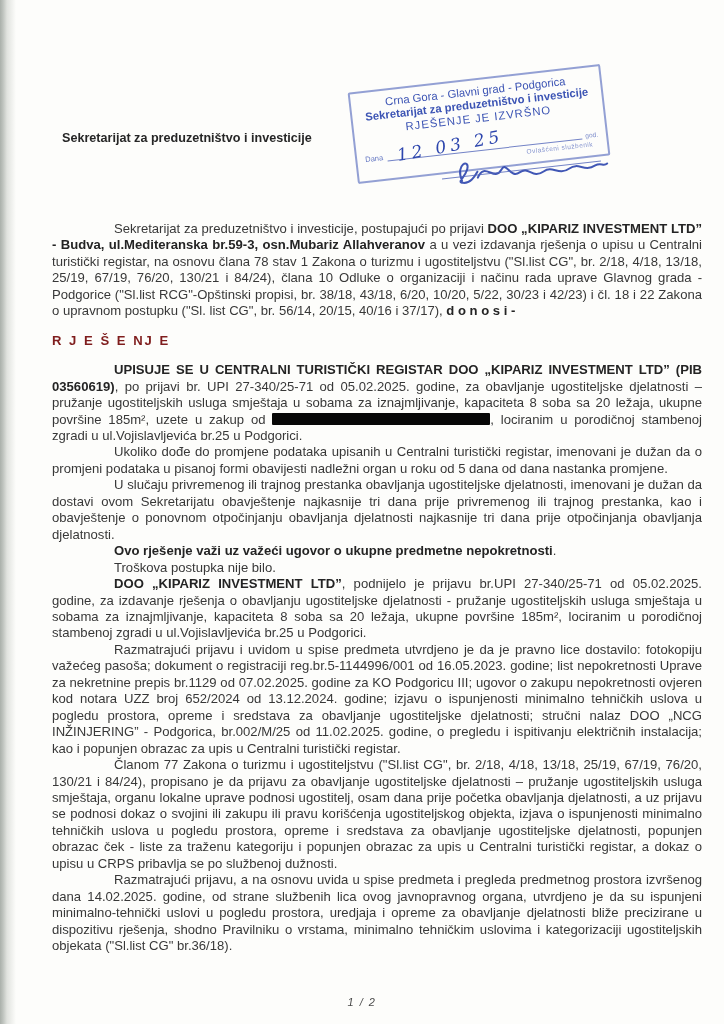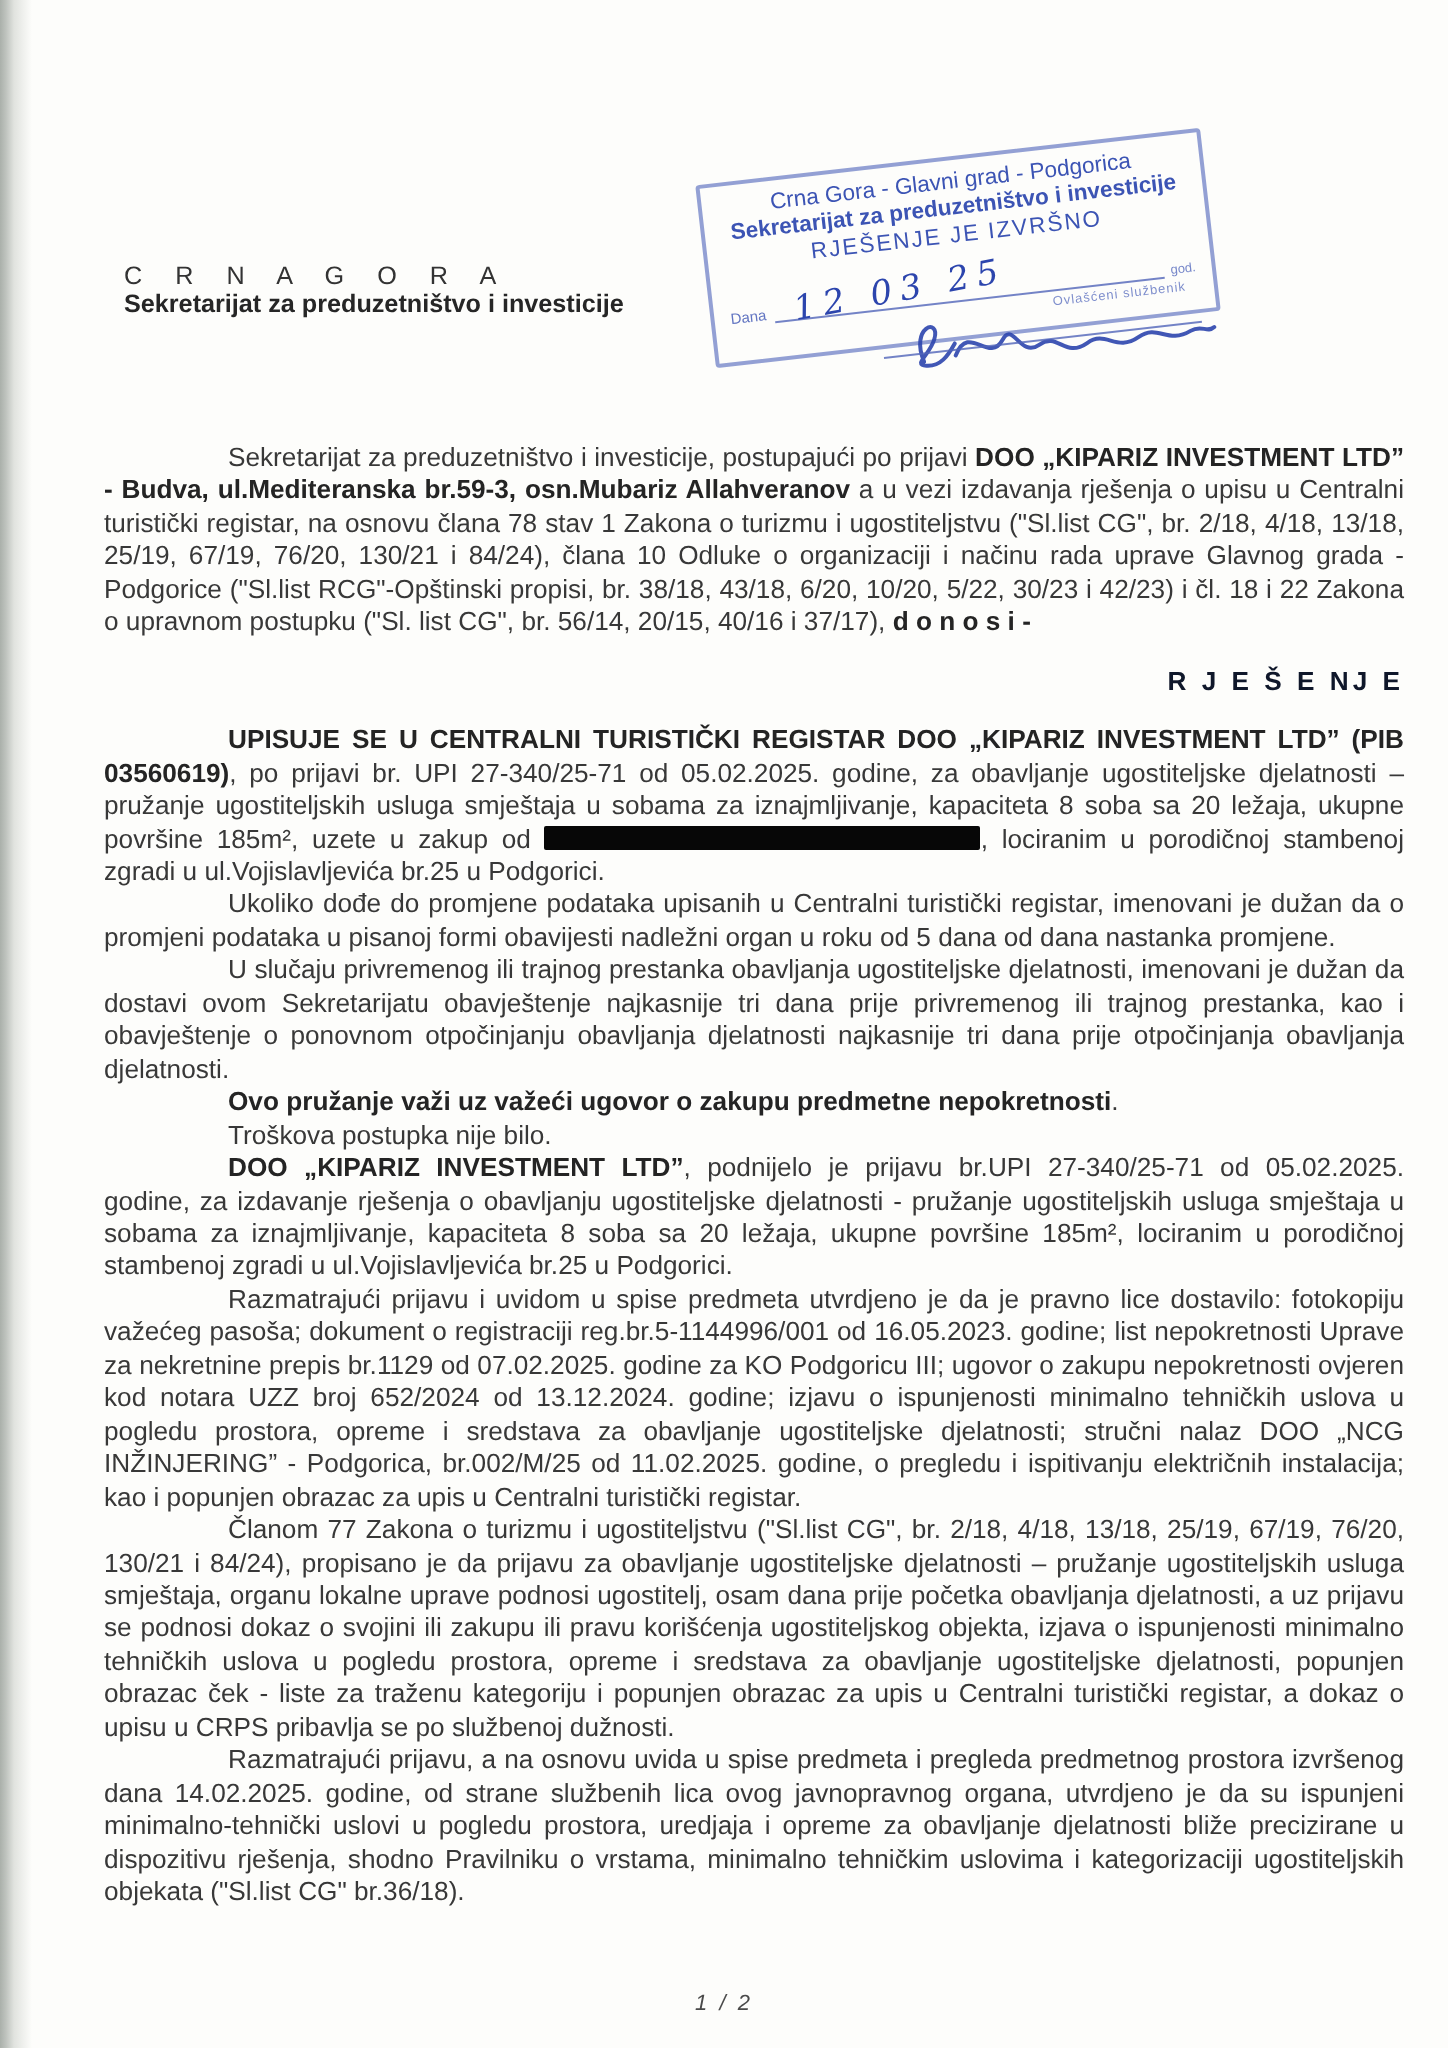--- a/index.html
+++ b/index.html
@@ -44,41 +44,40 @@
   .stamp .sig-wrap { position:absolute; right:-8px; top:2px; width:162px; height:34px; transform:rotate(2deg); }
   .stamp .sig-line { position:absolute; right:0; bottom:2px; width:160px; border-bottom:1.4px solid rgba(80,100,185,.8); }
   
   .doc-body {
     position:absolute; left:52px; right:22px; top:221px;
     font-size:13.1px; line-height:16.45px; text-align:justify; color:#383838;
   }
   .doc-body p { margin:0; text-indent:62px; }
   .doc-body b, .doc-body .b { font-weight:bold; color:#242424; }
   .center-title {
-    text-align:right; text-indent:0 !important; font-weight:bold; color:#0f172a;
+    text-align:left; text-indent:0 !important; font-weight:bold; color:#7f1d1d;
     letter-spacing:2px; margin:13px 0 13px 0 !important;
   }
   .redact {
     display:inline-block; width:218px; height:12px; background:#070707;
     vertical-align:-1px; border-radius:1px;
   }
   .footer {
     position:absolute; left:0; right:0; bottom:16px; text-align:center;
     font-size:11px; font-style:italic; letter-spacing:1.5px; color:#4a4a4a;
   }
 </style>
 </head>
 <body>
 
 <div class="page">
 
   <div class="scan-edge"></div>
 
   <div class="header">
-    <div class="hdr-country">C R N A   G O R A</div>
     <div class="hdr-dept">Sekretarijat za preduzetništvo i investicije</div>
   </div>
 
   <div class="stamp">
     <div class="s-line">Crna Gora - Glavni grad - Podgorica</div>
     <div class="s-line s-line2">Sekretarijat za preduzetništvo i investicije</div>
     <div class="s-line s-line3">RJEŠENJE JE IZVRŠNO</div>
     <div class="date-row">
       <span class="date-label">Dana</span>
       <span class="date-line">
@@ -103,21 +102,21 @@
     <p><span>Sekretarijat za preduzetništvo i investicije, postupajući po prijavi </span><span class="b">DOO „KIPARIZ INVESTMENT LTD” - Budva, ul.Mediteranska br.59-3, osn.Mubariz Allahveranov</span><span> a u vezi izdavanja rješenja o upisu u Centralni turistički  registar, na osnovu člana 78 stav 1 Zakona o turizmu i ugostiteljstvu  ("Sl.list CG", br. 2/18, 4/18, 13/18, 25/19, 67/19, 76/20, 130/21 i 84/24), člana 10 Odluke o organizaciji i načinu rada uprave Glavnog grada - Podgorice ("Sl.list RCG"-Opštinski propisi, br. 38/18, 43/18, 6/20, 10/20, 5/22, 30/23 i 42/23) i čl. 18 i 22 Zakona o upravnom postupku ("Sl. list CG", br. 56/14, 20/15, 40/16 i 37/17), </span><span class="b">d o n o s i -</span></p>
 
     <p class="center-title">R J E Š E NJ E</p>
 
     <p><span class="b">UPISUJE SE U CENTRALNI TURISTIČKI REGISTAR DOO „KIPARIZ INVESTMENT LTD” (PIB 03560619)</span><span>, po prijavi br. UPI 27-340/25-71 od 05.02.2025. godine, za obavljanje  ugostiteljske djelatnosti – pružanje ugostiteljskih usluga smještaja u sobama za iznajmljivanje, kapaciteta 8 soba sa 20 ležaja, ukupne površine 185m², uzete u zakup od </span><span class="redact"></span><span>, lociranim u porodičnoj stambenoj zgradi u ul.Vojislavljevića br.25 u Podgorici.</span></p>
 
     <p>Ukoliko dođe do promjene podataka upisanih u Centralni turistički registar, imenovani je dužan da o promjeni podataka u pisanoj formi obavijesti nadležni organ u roku od 5 dana od dana nastanka promjene.</p>
 
     <p>U slučaju privremenog ili trajnog prestanka obavljanja ugostiteljske djelatnosti, imenovani je dužan da dostavi ovom Sekretarijatu obavještenje najkasnije tri dana prije privremenog ili trajnog prestanka, kao i obavještenje o ponovnom otpočinjanju obavljanja djelatnosti najkasnije tri dana prije otpočinjanja obavljanja djelatnosti.</p>
 
-    <p><span class="b">Ovo pružanje važi uz važeći ugovor o zakupu predmetne nepokretnosti</span><span>.</span></p>
+    <p><span class="b">Ovo rješenje važi uz važeći ugovor o ukupne predmetne nepokretnosti</span><span>.</span></p>
 
     <p>Troškova postupka nije bilo.</p>
 
 
     <p><span class="b">DOO „KIPARIZ INVESTMENT LTD”</span><span>, podnijelo je prijavu br.UPI 27-340/25-71 od 05.02.2025. godine, za izdavanje rješenja o obavljanju ugostiteljske djelatnosti - pružanje ugostiteljskih usluga smještaja u sobama za iznajmljivanje, kapaciteta 8 soba sa 20 ležaja, ukupne površine 185m², lociranim u porodičnoj stambenoj zgradi u ul.Vojislavljevića br.25 u Podgorici.</span></p>
 
     <p>Razmatrajući prijavu i uvidom u spise predmeta utvrdjeno je da je pravno lice dostavilo: fotokopiju važećeg pasoša; dokument o registraciji reg.br.5-1144996/001 od 16.05.2023. godine; list nepokretnosti Uprave za nekretnine prepis br.1129 od 07.02.2025. godine za KO Podgoricu III; ugovor o zakupu nepokretnosti ovjeren kod notara UZZ broj 652/2024 od 13.12.2024. godine; izjavu o ispunjenosti minimalno tehničkih uslova u pogledu prostora, opreme i sredstava za obavljanje ugostiteljske djelatnosti; stručni nalaz DOO „NCG INŽINJERING” - Podgorica, br.002/M/25 od 11.02.2025. godine, o pregledu i ispitivanju električnih instalacija; kao i popunjen obrazac za upis u Centralni turistički  registar.</p>
 
     <p>Članom 77 Zakona o turizmu i ugostiteljstvu ("Sl.list CG", br. 2/18, 4/18, 13/18, 25/19, 67/19, 76/20, 130/21 i 84/24), propisano je da prijavu za obavljanje ugostiteljske djelatnosti – pružanje ugostiteljskih usluga smještaja, organu lokalne uprave podnosi ugostitelj, osam dana prije početka obavljanja djelatnosti, a uz prijavu se podnosi dokaz o svojini ili zakupu ili pravu korišćenja ugostiteljskog objekta, izjava o ispunjenosti minimalno tehničkih uslova u pogledu prostora, opreme i sredstava za obavljanje ugostiteljske djelatnosti, popunjen obrazac ček - liste za traženu kategoriju i popunjen obrazac za upis u Centralni turistički registar, a dokaz o upisu u CRPS pribavlja se po službenoj dužnosti.</p>
 

